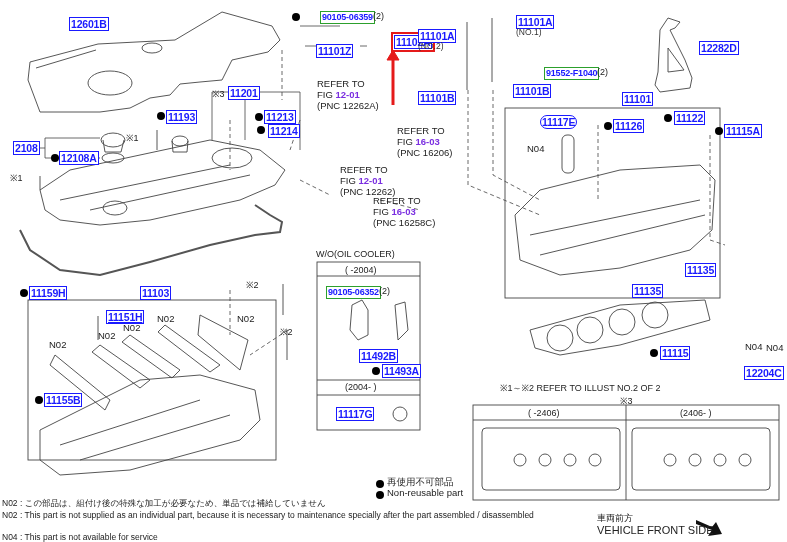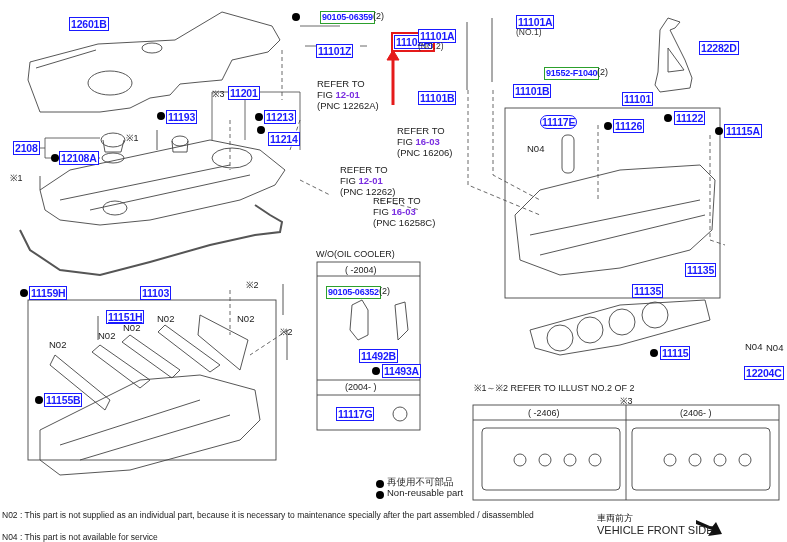--- a/index.html
+++ b/index.html
@@ -111,21 +111,21 @@
 <span class="qty" style="left:212px;top:87px;">※3</span>
 <div class="pnc" style="left:228px;top:86px;">11201</div>
 
 <span class="dot" style="left:157px;top:112px;"></span>
 <div class="pnc" style="left:166px;top:110px;">11193</div>
 
 <span class="dot" style="left:255px;top:113px;"></span>
 <div class="pnc" style="left:264px;top:110px;">11213</div>
 
 <span class="dot" style="left:257px;top:126px;"></span>
-<div class="pnc" style="left:268px;top:132px;">11214</div>
+<div class="pnc" style="left:268px;top:124px;">11214</div>
 
 <span class="qty" style="left:126px;top:131px;">※1</span>
 
 <div class="pnc" style="left:13px;top:141px;">2108</div>
 <span class="dot" style="left:51px;top:154px;"></span>
 <div class="pnc" style="left:59px;top:151px;">12108A</div>
 
 <span class="qty" style="left:10px;top:171px;">※1</span>
 
 <span class="dot" style="left:292px;top:13px;"></span>
@@ -210,30 +210,31 @@
 <span class="txt" style="left:316px;top:249px;font-size:9px;">W/O(OIL COOLER)</span>
 <span class="txt" style="left:345px;top:265px;font-size:9px;">(      -2004)</span>
 <div class="pnc bolt" style="left:326px;top:286px;">90105-06352</div>
 <span class="qty" style="left:379px;top:286px;">(2)</span>
 <div class="pnc" style="left:359px;top:349px;">11492B</div>
 <span class="dot" style="left:372px;top:367px;"></span>
 <div class="pnc" style="left:382px;top:364px;">11493A</div>
 <span class="txt" style="left:345px;top:382px;font-size:9px;">(2004-      )</span>
 <div class="pnc" style="left:336px;top:407px;">11117G</div>
 
-<span class="txt" style="left:474px;top:383px;font-size:9px;">※1～※2 REFER TO ILLUST NO.2 OF 2</span>
+<span class="txt" style="left:500px;top:383px;font-size:9px;">※1～※2 REFER TO ILLUST NO.2 OF 2</span>
 <span class="txt" style="left:620px;top:396px;font-size:9px;">※3</span>
 <span class="txt" style="left:528px;top:408px;font-size:9px;">(      -2406)</span>
 <span class="txt" style="left:680px;top:408px;font-size:9px;">(2406-      )</span>
 
 <span class="dot" style="left:376px;top:480px;"></span>
 <span class="legend" style="left:387px;top:476px;">再使用不可部品</span>
 <span class="dot" style="left:376px;top:491px;"></span>
 <span class="legend" style="left:387px;top:487px;">Non-reusable part</span>
 
+<span class="note" style="top:498px;">N02 : この部品は、組付け後の特殊な加工が必要なため、単品では補給していません</span>
 <span class="note" style="top:510px;">N02 : This part is not supplied as an individual part, because it is necessary to maintenance specially after the part assembled / disassembled</span>
 <span class="note" style="top:532px;">N04 : This part is not available for service</span>
 
 <span class="txt" style="left:597px;top:513px;font-size:9px;">車両前方</span>
 <span class="txt" style="left:597px;top:525px;font-size:11px;">VEHICLE FRONT SIDE</span>
 <span class="txt" style="left:745px;top:527px;font-size:9px;margin-top:24px;">11E029J</span>
 
 </div>
 
 </body></html>

